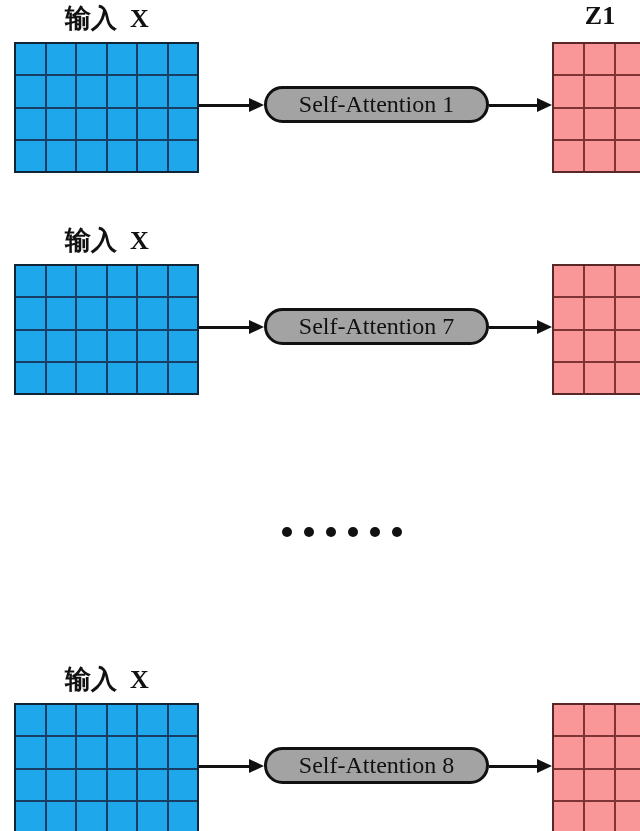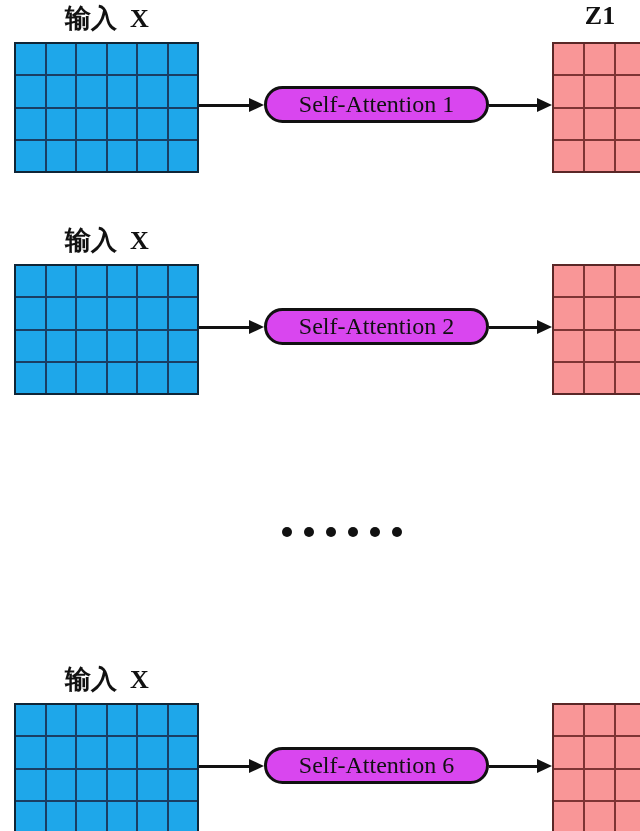--- a/index.html
+++ b/index.html
@@ -51,21 +51,21 @@
   .arrow .head {
     width: 0; height: 0;
     border-top: 7px solid transparent;
     border-bottom: 7px solid transparent;
     border-left: 15px solid var(--ink);
   }
 
   .pill {
     position: absolute; left: 252px; top: 86px; width: 225px; height: 37px;
     box-sizing: border-box;
-    border: 3px solid var(--ink); border-radius: 20px; background: #d946ef;
+    border: 3px solid var(--ink); border-radius: 20px; background: #a3a3a3;
     display: flex; align-items: center; justify-content: center;
     font-size: 24px; color: var(--ink);
   }
 
   .dots {
     position: absolute; top: 524px; left: 20px; width: 620px; height: 16px;
     display: flex; align-items: center; justify-content: center; gap: 12px;
   }
   .dot {
     width: 10px; height: 10px; border-radius: 50%; background: var(--ink);
@@ -156,21 +156,21 @@
         <div class="cell"></div>
         <div class="cell"></div>
         <div class="cell"></div>
         <div class="cell"></div>
         <div class="cell"></div>
       </div>
     <div class="arrow in">
       <div class="shaft"></div>
       <div class="head"></div>
     </div>
-    <div class="pill">Self-Attention 2</div>
+    <div class="pill">Self-Attention 7</div>
     <div class="arrow out">
       <div class="shaft"></div>
       <div class="head"></div>
     </div>
     <div class="matrix output" style="grid-template-columns: repeat(3, 1fr); grid-template-rows: repeat(4, 1fr);">
         <div class="cell"></div>
         <div class="cell"></div>
         <div class="cell"></div>
         <div class="cell"></div>
         <div class="cell"></div>
@@ -218,21 +218,21 @@
         <div class="cell"></div>
         <div class="cell"></div>
         <div class="cell"></div>
         <div class="cell"></div>
         <div class="cell"></div>
       </div>
     <div class="arrow in">
       <div class="shaft"></div>
       <div class="head"></div>
     </div>
-    <div class="pill">Self-Attention 6</div>
+    <div class="pill">Self-Attention 8</div>
     <div class="arrow out">
       <div class="shaft"></div>
       <div class="head"></div>
     </div>
     <div class="matrix output" style="grid-template-columns: repeat(3, 1fr); grid-template-rows: repeat(4, 1fr);">
         <div class="cell"></div>
         <div class="cell"></div>
         <div class="cell"></div>
         <div class="cell"></div>
         <div class="cell"></div>

